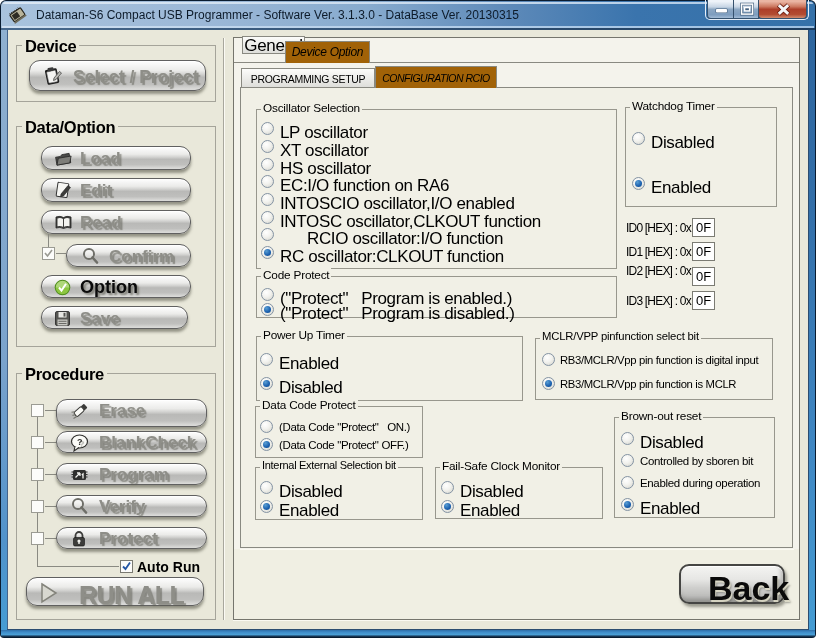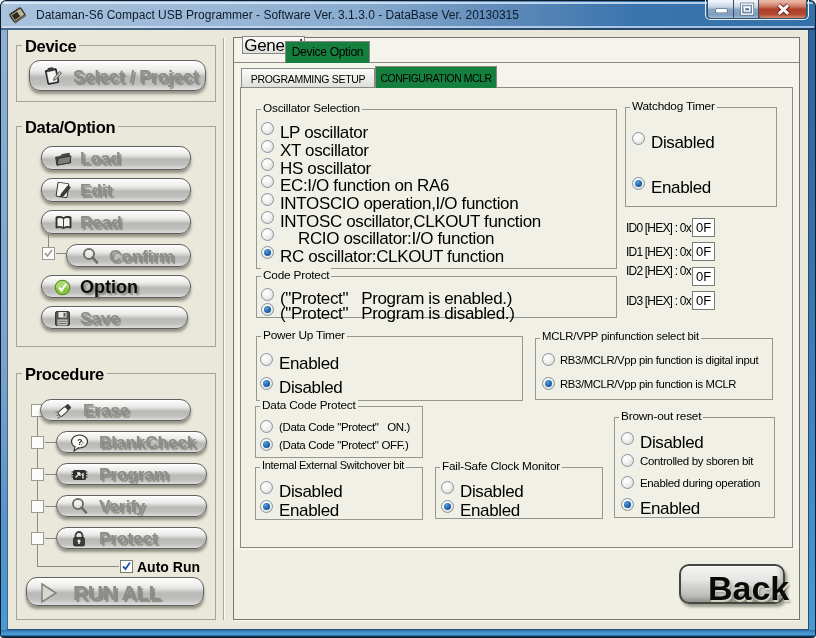--- a/index.html
+++ b/index.html
@@ -50,21 +50,21 @@
   border:1px solid #8493a3;
   background:radial-gradient(circle at 38% 32%, #ffffff 0%, #f2f2ee 45%, #d2d2ca 100%); }
 .rad.sel::after { content:""; position:absolute; left:2px; top:2px; width:7px; height:7px; border-radius:50%;
   background:radial-gradient(circle at 35% 30%, #5a9fd4, #1a5fae 60%, #114a86); }
 .rlab { font-size:17px; color:#000; white-space:nowrap; letter-spacing:-0.35px; }
 
 
 #panel { left:233px; top:37px; width:567px; height:583px; background:#f4f3ec; border:1px solid #75756d; }
 .tab { border:1px solid #898981; font-size:12px; color:#000; text-align:center; white-space:nowrap; letter-spacing:-0.3px; }
 .tab.inactive { background:linear-gradient(#fcfcfa,#dededa); }
-.tab.active { background:#15803d; border-bottom:none; }
+.tab.active { background:#a16207; border-bottom:none;font-style:italic; }
 #dopage-line { left:234px; top:62px; width:565px; height:1px; background:#898981; }
 #innerpane { left:240px; top:87px; width:553px; height:461px; border:1px solid #898981; background:#f1f0e6; }
 #botarea { left:234px; top:549px; width:565px; height:70px; background:#f0efe3; }
 
 
 #sep1 { left:223px; top:38px; width:1px; height:582px; background:#a8a79d; }
 #sep2 { left:224px; top:38px; width:1px; height:582px; background:#fbfaf4; }
 
 .idlab { font-size:12px; color:#000; letter-spacing:-0.8px; white-space:nowrap; }
 .idbox { width:23px; height:19px; background:#fff; border:1px solid #7b7b73; font-size:13px; text-align:center; line-height:17px; }
@@ -126,21 +126,21 @@
   <div class="abs group" style="left:16px; top:373px; width:200px; height:247px;">
       <span class="glabel">Procedure</span>
     </div>
 
   <div class="abs" id="panel"></div>
   <div class="abs" id="dopage-line"></div>
   <div class="abs tab inactive" style="left:242px; top:36px; width:63px; height:18px; line-height:18px; z-index:2; font-size:17px;">General</div>
   <div class="abs tab active" style="left:285px; top:41px; width:85px; height:22px; line-height:20px; z-index:3;">Device Option</div>
   <div class="abs tab inactive" style="left:241px; top:68px; width:134px; height:20px; line-height:20px; z-index:2; font-size:10.5px; letter-spacing:-0.3px;">PROGRAMMING SETUP</div>
   <div class="abs" id="innerpane"></div>
-  <div class="abs tab active" style="left:375px; top:66px; width:122px; height:22px; line-height:22px; z-index:3; font-size:10.5px; letter-spacing:-0.5px;">CONFIGURATION MCLR</div>
+  <div class="abs tab active" style="left:375px; top:66px; width:122px; height:22px; line-height:22px; z-index:3; font-size:10.5px; letter-spacing:-0.5px;">CONFIGURATION RCIO</div>
   <div class="abs" id="botarea"></div>
   <div class="abs" style="left:240px; top:549px; width:554px; height:1px; background:#fbfaf2;"></div>
   <div class="abs" style="left:233px; top:620px; width:568px; height:1px; background:#fbfaf2;"></div>
 
   <div class="abs gb" style="left:29px; top:60px; width:177px; height:31px;">
     <svg class="ic" style="top:5px;" width="21" height="21" viewBox="0 0 21 21">
       <g transform="rotate(-12 10 10)">
         <rect x="4" y="3" width="12" height="15" rx="1.5" fill="#1e1e1e"></rect>
         <rect x="5.5" y="5" width="9" height="11.5" rx="1" fill="#f4f4f2" stroke="#777" stroke-width="0.5"></rect>
         <rect x="7" y="1.5" width="6" height="3.5" rx="1" fill="#3a3a3a"></rect>
@@ -224,21 +224,21 @@
   <div class="abs cb" style="left:31px; top:436px;"></div>
   <div class="abs line" style="left:45px; top:442px; width:11px; height:1px;"></div>
   <div class="abs cb" style="left:31px; top:468px;"></div>
   <div class="abs line" style="left:45px; top:474px; width:11px; height:1px;"></div>
   <div class="abs cb" style="left:31px; top:500px;"></div>
   <div class="abs line" style="left:45px; top:506px; width:11px; height:1px;"></div>
   <div class="abs cb" style="left:31px; top:532px;"></div>
   <div class="abs line" style="left:45px; top:538px; width:11px; height:1px;"></div>
   <div class="abs line" style="left:37px; top:566px; width:82px; height:1px;"></div>
 
-  <div class="abs gb" style="left:40px; top:399px; width:151px; height:22px;">
+  <div class="abs gb" style="left:56px; top:399px; width:151px; height:28px;">
     <svg class="ic" style="top:2px; left:13px;" width="19" height="18" viewBox="0 0 19 18">
       <g transform="rotate(48 9 9)">
           <rect x="6.8" y="0.5" width="5.4" height="4.2" rx="0.8" fill="#3a3a38"></rect>
           <rect x="6.8" y="4.4" width="5.4" height="10" rx="1.6" fill="#fbfbf7" stroke="#3a3a38" stroke-width="1"></rect>
         </g>
       <path d="M2.5 13.5 L6 12.2 M3.5 16.5 L6.8 14.6 M1.5 10.2 L4.8 9.8" stroke="#76766e" stroke-width="1.1"></path>
     </svg>
     <span class="tx" style="left:42px; top:1px; font-size:17px;">Erase</span>
   </div>
 
@@ -284,40 +284,40 @@
     <svg width="11" height="11" viewBox="0 0 11 11" style="position:absolute;left:0;top:0;">
         <path d="M2 5.5 L4.5 8 L9 1.5" fill="none" stroke="#2456a4" stroke-width="1.8"></path>
       </svg>
   </div>
   <div class="abs" style="left:137px; top:559px; font-size:14px; font-weight:bold; color:#000;">Auto Run</div>
 
   <div class="abs gb" style="left:26px; top:577px; width:178px; height:29px;">
     <svg class="ic" style="top:4px; left:11px;" width="22" height="22" viewBox="0 0 22 22">
       <path d="M4 2 L18 11 L4 20 Z" fill="#d8d8d0" stroke="#83837b" stroke-width="1.5"></path>
     </svg>
-    <span class="tx" style="left:46px; top:3px; font-size:21px; letter-spacing:-0.5px; white-space:nowrap;">RUN ALL</span>
+    <span class="tx" style="left:52px; top:3px; font-size:25px; letter-spacing:-0.5px; white-space:nowrap;">RUN ALL</span>
   </div>
 
   <div class="abs group" style="left:256px; top:109px; width:361px; height:160px; border-color:#98978d;">
     <span class="glabel" style="font-weight:normal; font-size:11.8px; letter-spacing:-0.2px; left:4px; padding:0 2px; background:#f1f0e6;">Oscillator Selection</span>
   </div>
   <div class="abs rad" style="left:261px; top:122px;"></div>
     <div class="abs rlab" style="left:280px; top:123px;">LP oscillator</div>
   <div class="abs rad" style="left:261px; top:140px;"></div>
     <div class="abs rlab" style="left:280px; top:141px;">XT oscillator</div>
   <div class="abs rad" style="left:261px; top:158px;"></div>
     <div class="abs rlab" style="left:280px; top:159px;">HS oscillator</div>
   <div class="abs rad" style="left:261px; top:175px;"></div>
     <div class="abs rlab" style="left:280px; top:176px;">EC:I/O function on RA6</div>
   <div class="abs rad" style="left:261px; top:193px;"></div>
-    <div class="abs rlab" style="left:280px; top:194px;">INTOSCIO operation,I/O function</div>
+    <div class="abs rlab" style="left:280px; top:194px;">INTOSCIO oscillator,I/O enabled</div>
   <div class="abs rad" style="left:261px; top:211px;"></div>
     <div class="abs rlab" style="left:280px; top:212px;">INTOSC oscillator,CLKOUT function</div>
   <div class="abs rad" style="left:261px; top:228px;"></div>
-    <div class="abs rlab" style="left:285px; top:229px;padding-left:13px;">RCIO oscillator:I/O function</div>
+    <div class="abs rlab" style="left:294px; top:229px;padding-left:13px;">RCIO oscillator:I/O function</div>
   <div class="abs rad sel" style="left:261px; top:246px;"></div>
     <div class="abs rlab" style="left:280px; top:247px;">RC oscillator:CLKOUT function</div>
 
   <div class="abs group" style="left:256px; top:276px; width:361px; height:42px; border-color:#98978d;">
     <span class="glabel" style="font-weight:normal; font-size:11.8px; letter-spacing:-0.2px; left:4px; padding:0 2px; background:#f1f0e6;">Code Protect</span>
   </div>
   <div class="abs rad" style="left:261px; top:288px;"></div>
     <div class="abs rlab" style="left:280px; top:289px;">("Protect"&nbsp;&nbsp; Program is enabled.)</div>
   <div class="abs rad sel" style="left:261px; top:303px;"></div>
     <div class="abs rlab" style="left:280px; top:304px;">("Protect"&nbsp;&nbsp; Program is disabled.)</div>
@@ -357,21 +357,21 @@
 
   <div class="abs group" style="left:255px; top:406px; width:168px; height:52px; border-color:#98978d;">
     <span class="glabel" style="font-weight:normal; font-size:11.8px; letter-spacing:-0.2px; left:4px; padding:0 2px; background:#f1f0e6;">Data Code Protect</span>
   </div>
   <div class="abs rad" style="left:260px; top:420px;"></div>
     <div class="abs rlab" style="left:279px; top:421px; font-size:11.5px;">(Data Code "Protect"&nbsp;&nbsp; ON.)</div>
   <div class="abs rad sel" style="left:260px; top:438px;"></div>
     <div class="abs rlab" style="left:279px; top:439px; font-size:11.5px;">(Data Code "Protect" OFF.)</div>
 
   <div class="abs group" style="left:255px; top:467px; width:168px; height:53px; border-color:#98978d;">
-    <span class="glabel" style="font-weight:normal; font-size:11px; letter-spacing:-0.3px; left:4px; padding:0 2px; background:#f1f0e6;">Internal External Switchover bit</span>
+    <span class="glabel" style="font-weight:normal; font-size:11px; letter-spacing:-0.3px; left:4px; padding:0 2px; background:#f1f0e6;">Internal External Selection bit</span>
   </div>
   <div class="abs rad" style="left:260px; top:481px;"></div>
     <div class="abs rlab" style="left:279px; top:482px;">Disabled</div>
   <div class="abs rad sel" style="left:260px; top:500px;"></div>
     <div class="abs rlab" style="left:279px; top:501px;">Enabled</div>
 
   <div class="abs group" style="left:435px; top:467px; width:168px; height:52px; border-color:#98978d;">
     <span class="glabel" style="font-weight:normal; font-size:11.8px; letter-spacing:-0.2px; left:4px; padding:0 2px; background:#f1f0e6;">Fail-Safe Clock Monitor</span>
   </div>
   <div class="abs rad" style="left:441px; top:481px;"></div>

